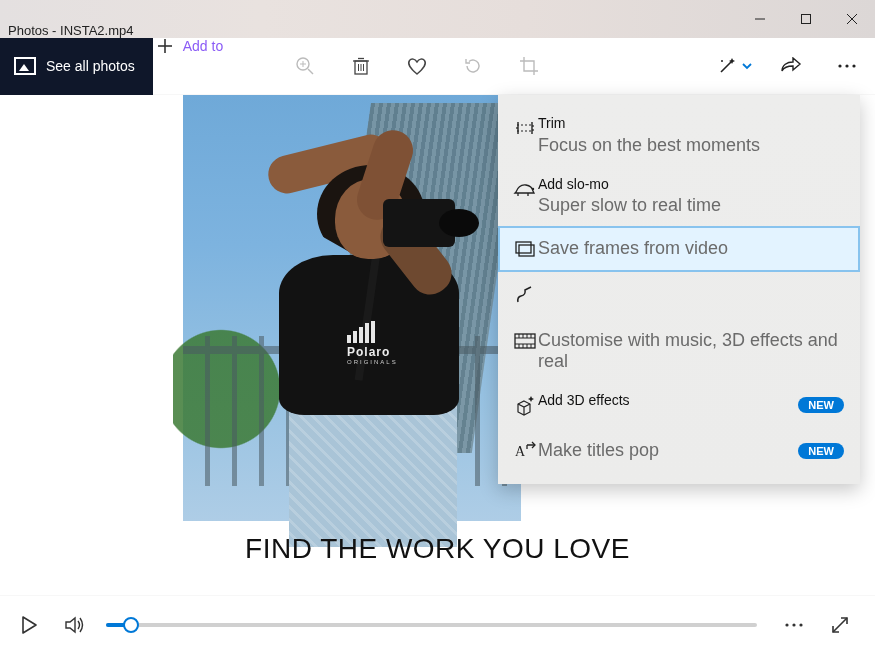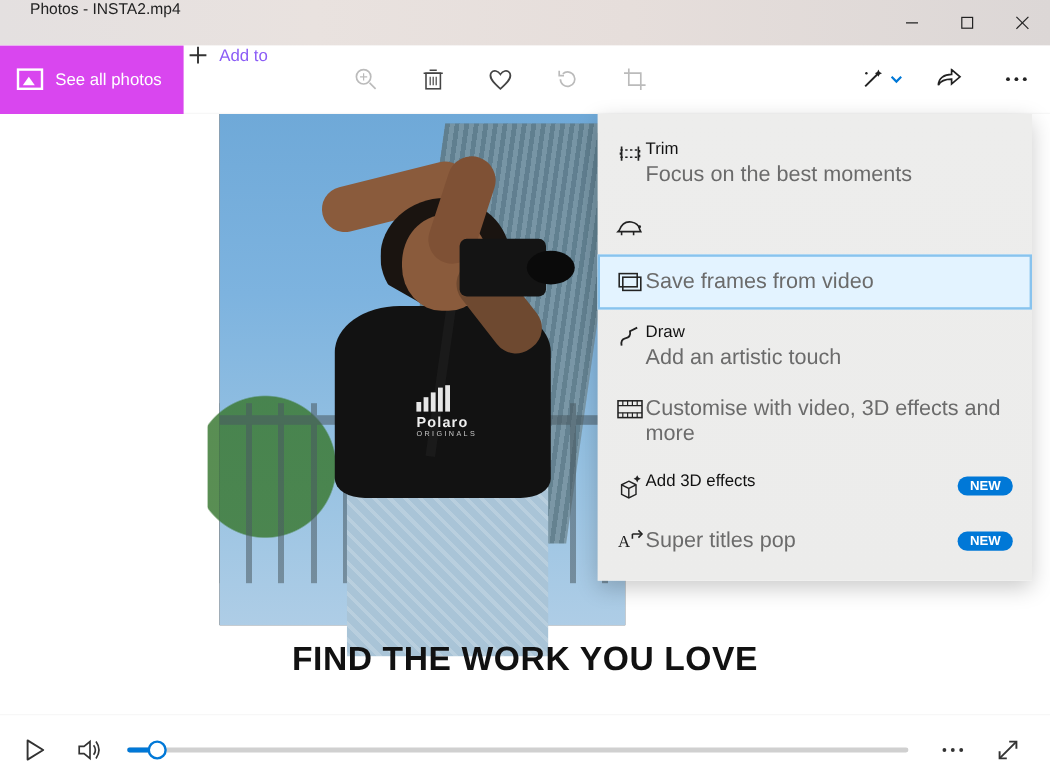--- a/index.html
+++ b/index.html
@@ -9,38 +9,38 @@
     background: #fff;
     color: #000;
     width: 875px;
     height: 653px;
     overflow: hidden;
     position: relative;
   }
   .titlebar {
     height: 38px;
     display: flex;
-    align-items: flex-start;
+    align-items: flex-end;
     background: linear-gradient(90deg, #e4e0e0 0%, #e9e2df 30%, #e6dedb 60%, #dcd7d6 100%);
-    padding-left: 25px;
+    padding-left: 8px;
   }
   .titlebar .title { font-size: 13px; color: #222; flex: 1; }
   .titlebar .winbtn {
     width: 46px; height: 38px; display:flex; align-items:center; justify-content:center;
     color:#222;
   }
   .toolbar {
     height: 57px;
     display: flex;
     align-items: center;
     background: #fff;
     border-bottom: 1px solid rgba(0,0,0,0.03);
   }
   .see-all {
-    background: #d946ef;
+    background: #0f172a;
     color: #fff;
     height: 57px;
     display: flex;
     align-items: center;
     padding: 0 18px 0 14px;
     gap: 10px;
     font-size: 14px;
   }
   .see-all .pic-icon {
     width: 22px; height: 18px; border: 2px solid #fff; position: relative;
@@ -146,21 +146,21 @@
   .shirt-print .txt { font-size:12px; letter-spacing:1px; font-weight:700; margin-top:2px; }
   .shirt-print .sub { font-size:6px; letter-spacing:2px; color:#ccc; }
   .shorts {
     position:absolute; left:44px; top:276px; width:168px; height:150px;
     background:#a9c4d7;
     background-image: repeating-linear-gradient(45deg, rgba(255,255,255,0.18) 0 3px, transparent 3px 9px);
     border-radius:8px 8px 0 0;
   }
   .caption {
     position:absolute; left:0; right:0; top:438px; text-align:center;
-    font-size:28px; font-weight:700; letter-spacing:0.5px; color:#111;
+    font-size:28px; font-weight:400; letter-spacing:0.5px; color:#111;
   }
   .dropdown {
     position:absolute; top:0; left:498px; width:362px;
     background: linear-gradient(180deg, #ededec 0%, #ececeb 100%);
     box-shadow: 0 6px 18px rgba(0,0,0,0.22);
     padding: 10px 0;
   }
   .dd-item {
     display:flex; align-items:flex-start; padding:10px 16px 10px 14px; gap:0;
     position:relative;
@@ -340,61 +340,61 @@
     </div>
     <div class="dd-item">
       <div class="dd-icon">
         <svg width="26" height="16">
             <path d="M4 11 Q7 3 14 4 Q20 5 21 10 L22 12 L3 12 Z" fill="none" stroke="#222" stroke-width="1.3"></path>
             <circle cx="21" cy="8" r="1.2" fill="#222"></circle>
             <line x1="6" y1="12" x2="6" y2="15" stroke="#222" stroke-width="1.3"></line>
             <line x1="16" y1="12" x2="16" y2="15" stroke="#222" stroke-width="1.3"></line>
           </svg>
       </div>
+      <div class="dd-text">
+        <div class="dd-title">Add slo-mo</div>
+        <div class="dd-sub">Super slow to real time</div>
+      </div>
     </div>
     <div class="dd-item selected">
       <div class="dd-icon">
         <svg width="24" height="20">
             <rect x="6" y="6" width="15" height="11" fill="none" stroke="#222" stroke-width="1.3"></rect>
             <rect x="3" y="3" width="15" height="11" fill="none" stroke="#222" stroke-width="1.3"></rect>
           </svg>
       </div>
       <div class="dd-text">
         <div class="dd-sub">Save frames from video</div>
       </div>
     </div>
     <div class="dd-item">
       <div class="dd-icon">
         <svg width="22" height="22">
             <path d="M4 18 Q3 13 7 12 Q12 11 11 6 L17 3" fill="none" stroke="#222" stroke-width="1.5"></path>
           </svg>
-      </div>
-      <div class="dd-text">
-        <div class="dd-title">Draw</div>
-        <div class="dd-sub">Add an artistic touch</div>
       </div>
     </div>
     <div class="dd-item">
       <div class="dd-icon">
         <svg width="24" height="18">
             <rect x="2" y="2" width="20" height="14" fill="none" stroke="#222" stroke-width="1.3"></rect>
             <line x1="2" y1="6" x2="22" y2="6" stroke="#222"></line>
             <line x1="2" y1="12" x2="22" y2="12" stroke="#222"></line>
             <line x1="6" y1="2" x2="6" y2="6" stroke="#222"></line>
             <line x1="10" y1="2" x2="10" y2="6" stroke="#222"></line>
             <line x1="14" y1="2" x2="14" y2="6" stroke="#222"></line>
             <line x1="18" y1="2" x2="18" y2="6" stroke="#222"></line>
             <line x1="6" y1="12" x2="6" y2="16" stroke="#222"></line>
             <line x1="10" y1="12" x2="10" y2="16" stroke="#222"></line>
             <line x1="14" y1="12" x2="14" y2="16" stroke="#222"></line>
             <line x1="18" y1="12" x2="18" y2="16" stroke="#222"></line>
           </svg>
       </div>
       <div class="dd-text">
-        <div class="dd-sub">Customise with video, 3D effects and more</div>
+        <div class="dd-sub">Customise with music, 3D effects and real</div>
       </div>
     </div>
     <div class="dd-item">
       <div class="dd-icon">
         <svg width="22" height="22">
             <path d="M10 7 L16 10 L16 18 L10 21 L4 18 L4 10 Z" fill="none" stroke="#222" stroke-width="1.2"></path>
             <path d="M4 10 L10 13 L16 10 M10 13 L10 21" fill="none" stroke="#222" stroke-width="1.2"></path>
             <path d="M17 2 l1 2 l2 1 l-2 1 l-1 2 l-1 -2 l-2 -1 l2 -1 z" fill="#222"></path>
           </svg>
       </div>
@@ -405,21 +405,21 @@
     </div>
     <div class="dd-item">
       <div class="dd-icon">
         <svg width="24" height="20">
             <text x="2" y="15" font-size="14" font-family="Segoe UI" fill="#222">A</text>
             <path d="M14 4 L22 4 M14 4 L14 8" fill="none" stroke="#222" stroke-width="1.3"></path>
             <polyline points="19,1 22,4 19,7" fill="none" stroke="#222" stroke-width="1.3"></polyline>
           </svg>
       </div>
       <div class="dd-text">
-        <div class="dd-sub">Super titles pop</div>
+        <div class="dd-sub">Make titles pop</div>
       </div>
       <div class="badge-new">NEW</div>
     </div>
   </div>
 </div>
 
 <div class="playbar">
   <div class="pb-btn">
     <svg width="18" height="20">
         <polygon points="3,2 16,10 3,18" fill="none" stroke="#333" stroke-width="1.6" stroke-linejoin="round"></polygon>

